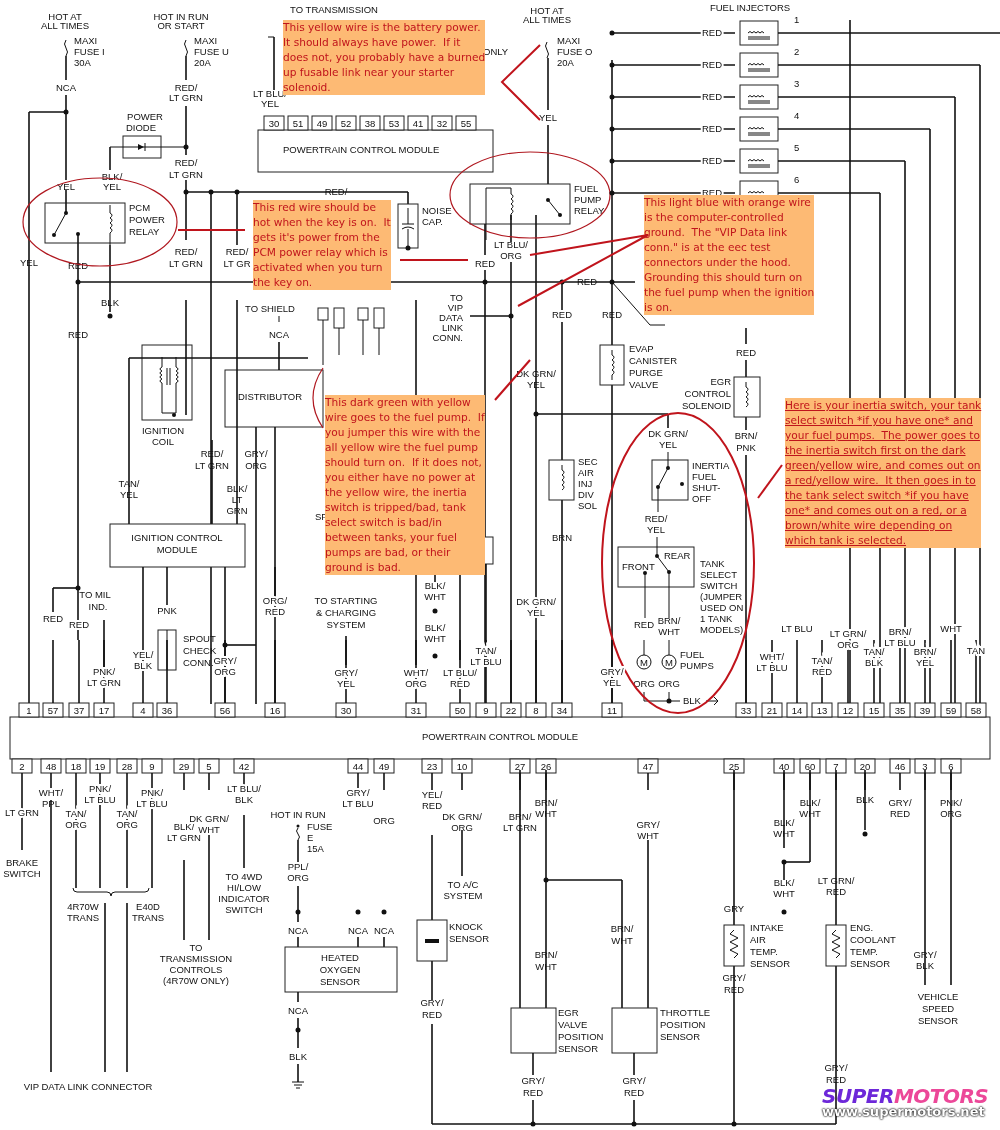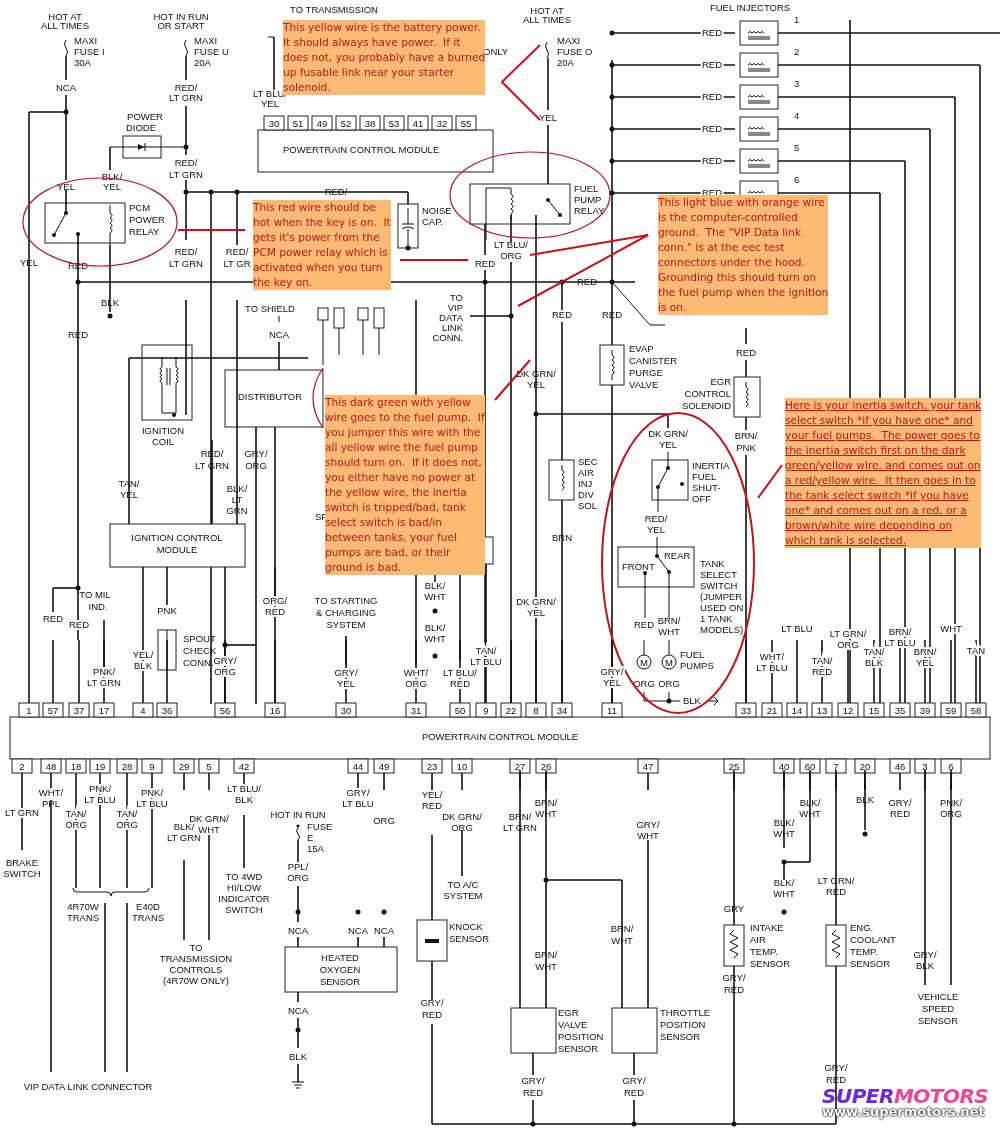--- a/index.html
+++ b/index.html
@@ -938,21 +938,21 @@
 It should always have power.  If it
 does not, you probably have a burned
 up fusable link near your starter
 solenoid.</div>
 <div class="note" style="left:246px;top:200px;margin-left:7px;">This red wire should be
 hot when the key is on.  It
 gets it's power from the
 PCM power relay which is
 activated when you turn
 the key on.</div>
-<div class="note" style="left:658px;top:195px;">This light blue with orange wire
+<div class="note" style="left:644px;top:195px;">This light blue with orange wire
 is the computer-controlled
 ground.  The "VIP Data link
 conn." is at the eec test
 connectors under the hood.
 Grounding this should turn on
 the fuel pump when the ignition
 is on.</div>
 <div class="note" style="left:325px;top:355px;margin-top:40px;">This dark green with yellow
 wire goes to the fuel pump.  If
 you jumper this wire with the

